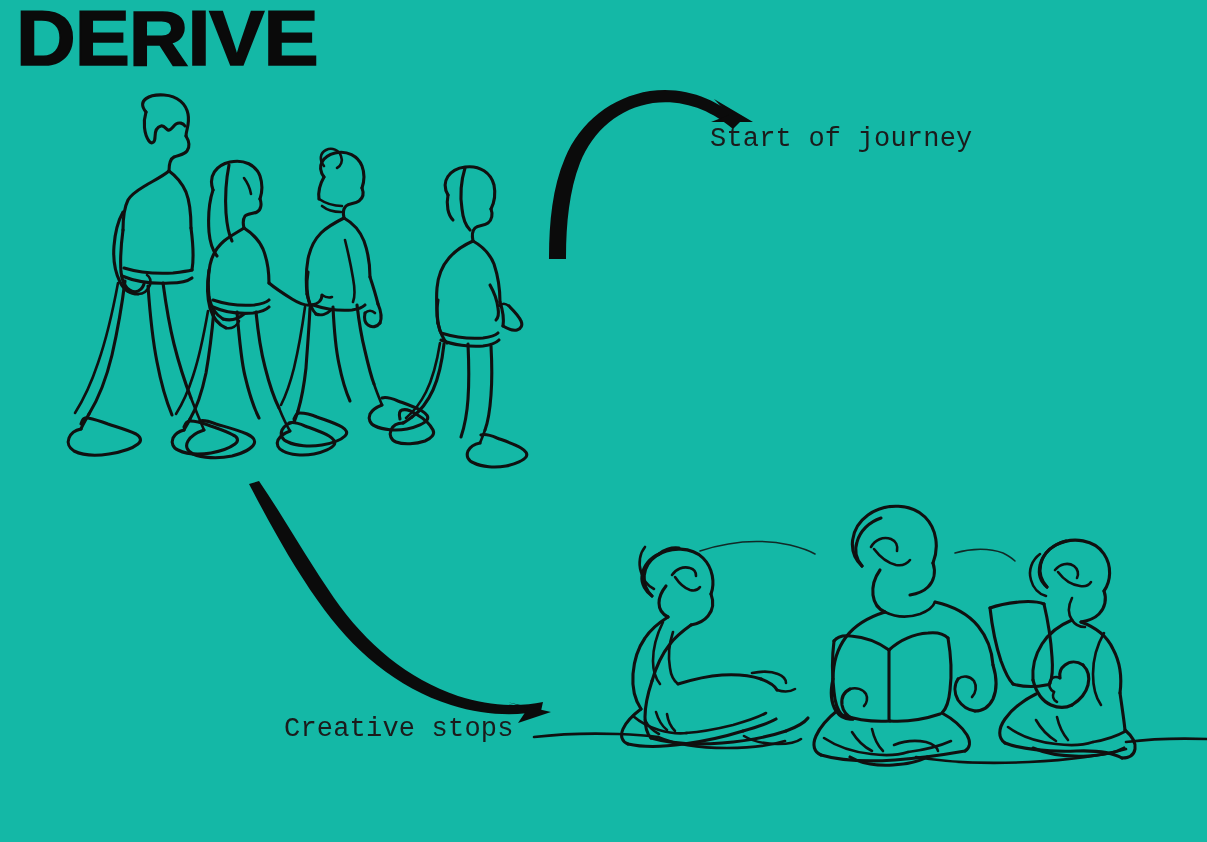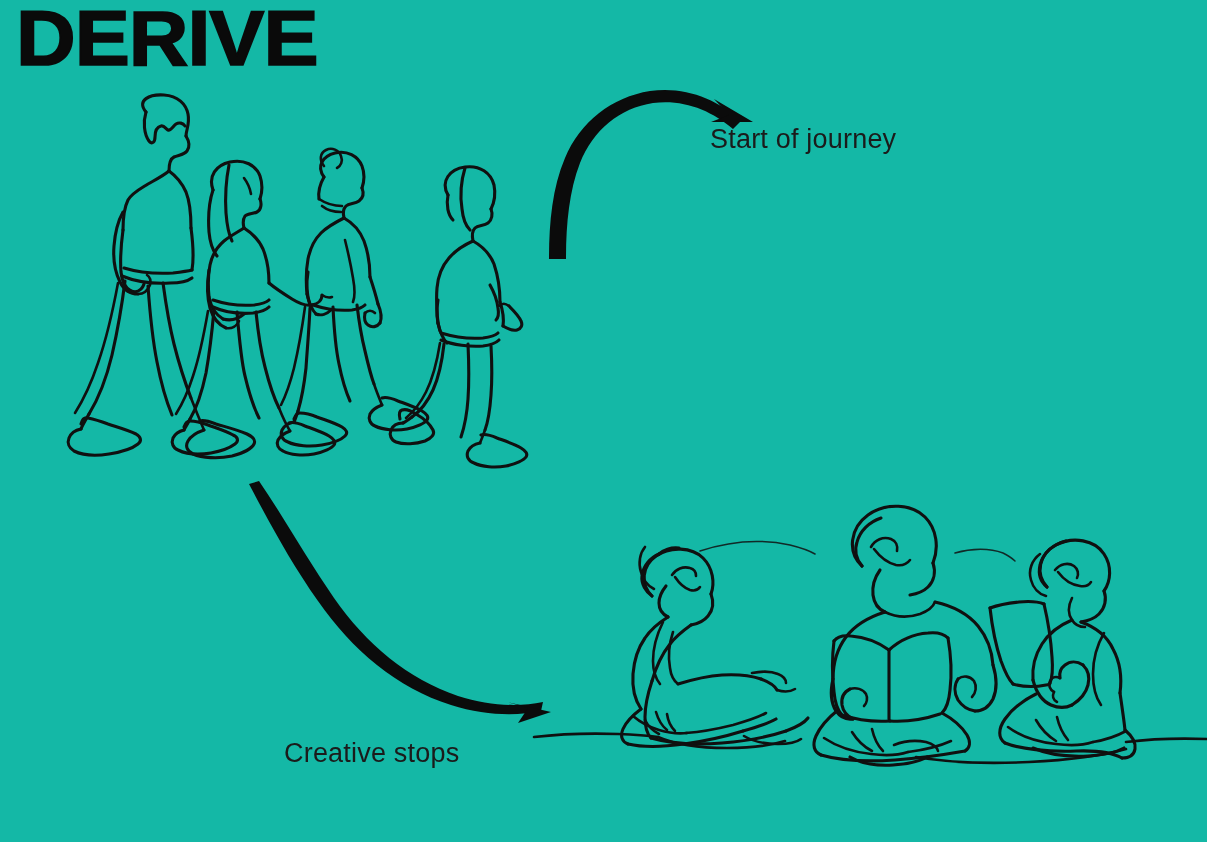--- a/index.html
+++ b/index.html
@@ -27,29 +27,29 @@
     letter-spacing: -1px;
     color: #0a0a0a;
     transform: scaleX(1.06) scaleY(1.0);
     transform-origin: left top;
     line-height: 1.05;
     white-space: nowrap;
     -webkit-text-stroke: 1.6px #0a0a0a;
   }
   .callout {
     position: absolute;
-    font-family: Liberation Sans, sans-serif;
+    font-family: Liberation Mono, monospace;
     font-weight: 400;
     font-size: 27px;
     color: #1b1b1b;
     white-space: nowrap;
     letter-spacing: 0.2px;
   }
   #label-start { left: 710px; top: 124px; }
-  #label-stops { left: 284px; top: 714px; margin-top: 24px; }
+  #label-stops { left: 284px; top: 714px; }
   svg.art {
     position: absolute;
     left: 0;
     top: 0;
     width: 1207px;
     height: 842px;
   }
   .ln {
     fill: none;
     stroke: #101010;

